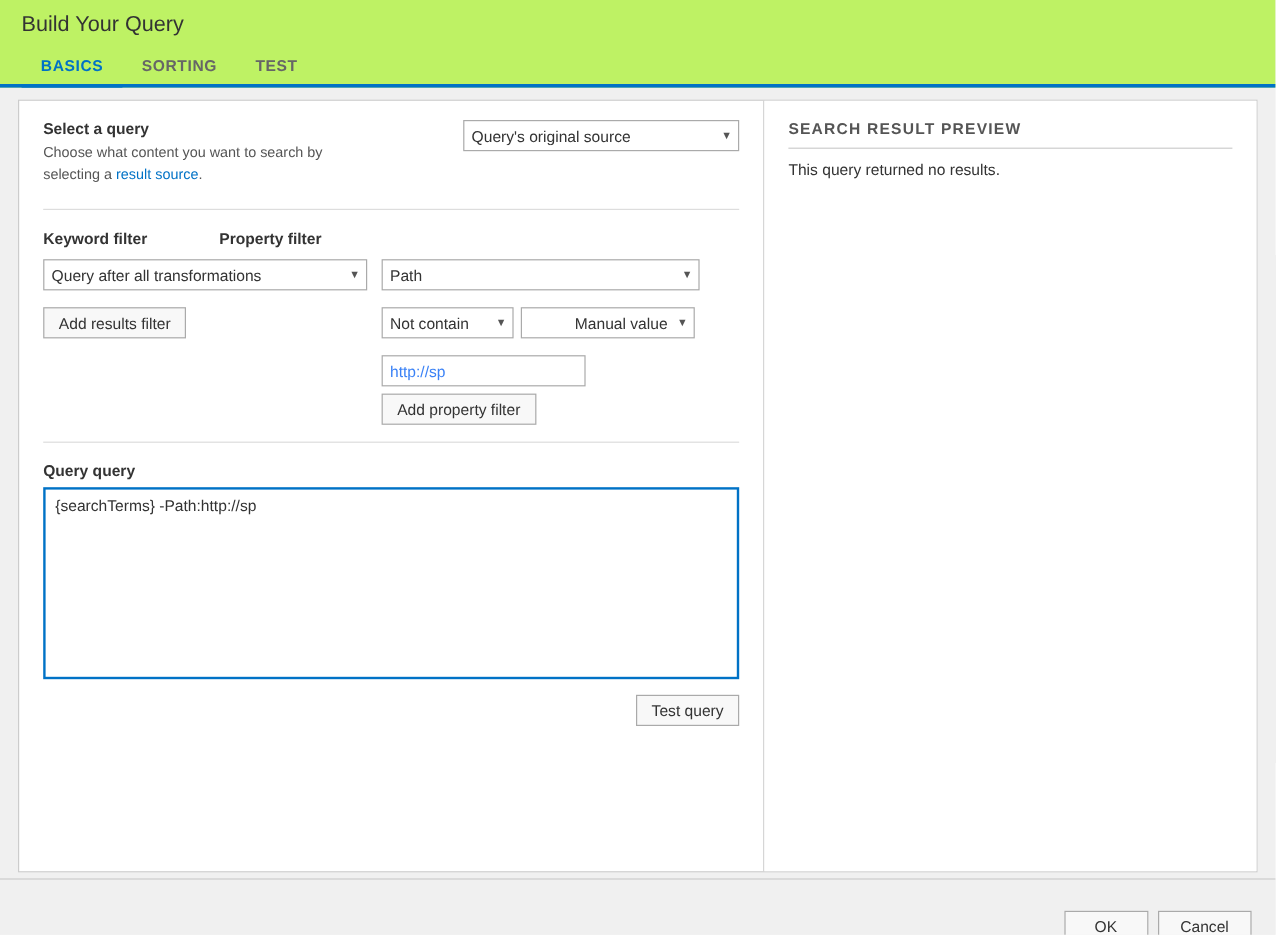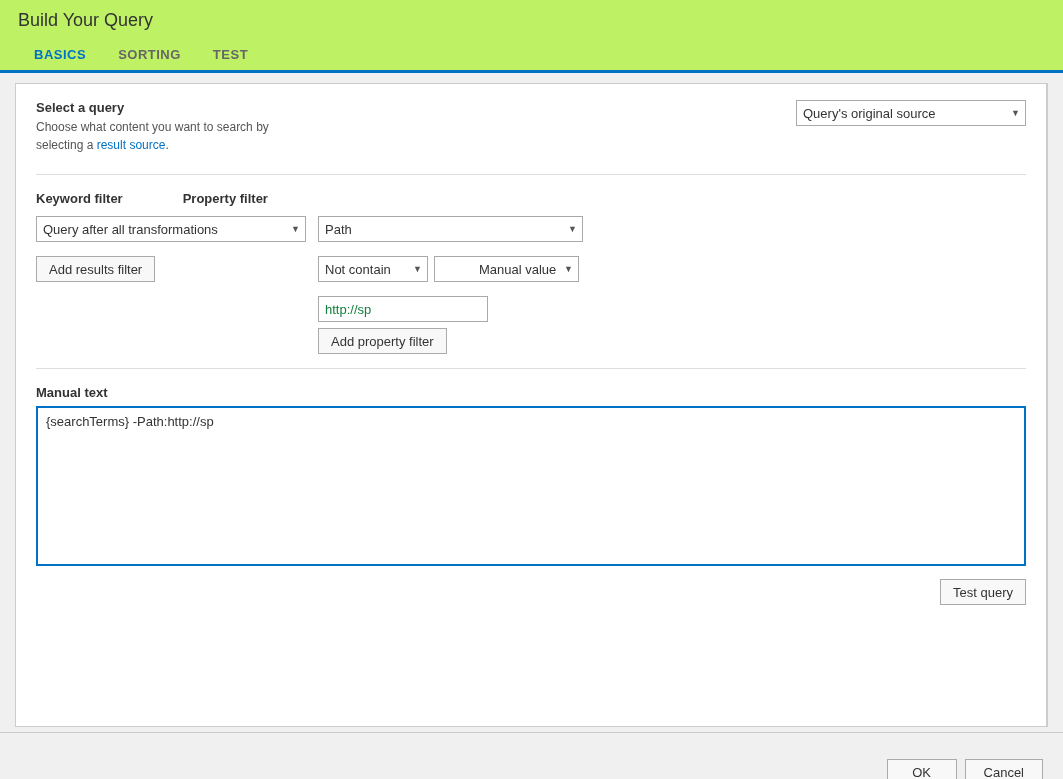--- a/index.html
+++ b/index.html
@@ -203,21 +203,21 @@
       font-size: 13px;
       cursor: pointer;
       color: #333;
       min-width: 70px;
     }
     input[type="text"] {
       border: 1px solid #aaa;
       padding: 3px 6px;
       font-size: 13px;
       height: 26px;
-      color: #15803d;
+      color: #3b82f6;
       width: 170px;
     }
     .filters-section {
       margin-top: 4px;
     }
     .filters-header {
       display: flex;
       gap: 60px;
       margin-bottom: 6px;
     }
@@ -317,27 +317,31 @@
           <div style="display:flex; justify-content:flex-start; width:265px;">
             <button class="action-btn">Add property filter</button>
           </div>
         </div>
       </div>
     </div>
 
     <div class="divider"></div>
 
     <div>
-      <div class="query-text-label">Manual text</div>
+      <div class="query-text-label">Query query</div>
       <textarea class="query-textarea" style="">{searchTerms} -Path:http://sp</textarea>
     </div>
 
     <div class="test-query-row">
       <button class="action-btn">Test query</button>
     </div>
   </div>
 
+  <div class="right-panel">
+    <div class="right-panel-title">SEARCH RESULT PREVIEW</div>
+    <div class="right-panel-no-results">This query returned no results.</div>
+  </div>
 </div>
 
 <div class="bottom-bar">
   <button class="ok-btn">OK</button>
   <button class="cancel-btn">Cancel</button>
 </div>
 
 </body></html>

